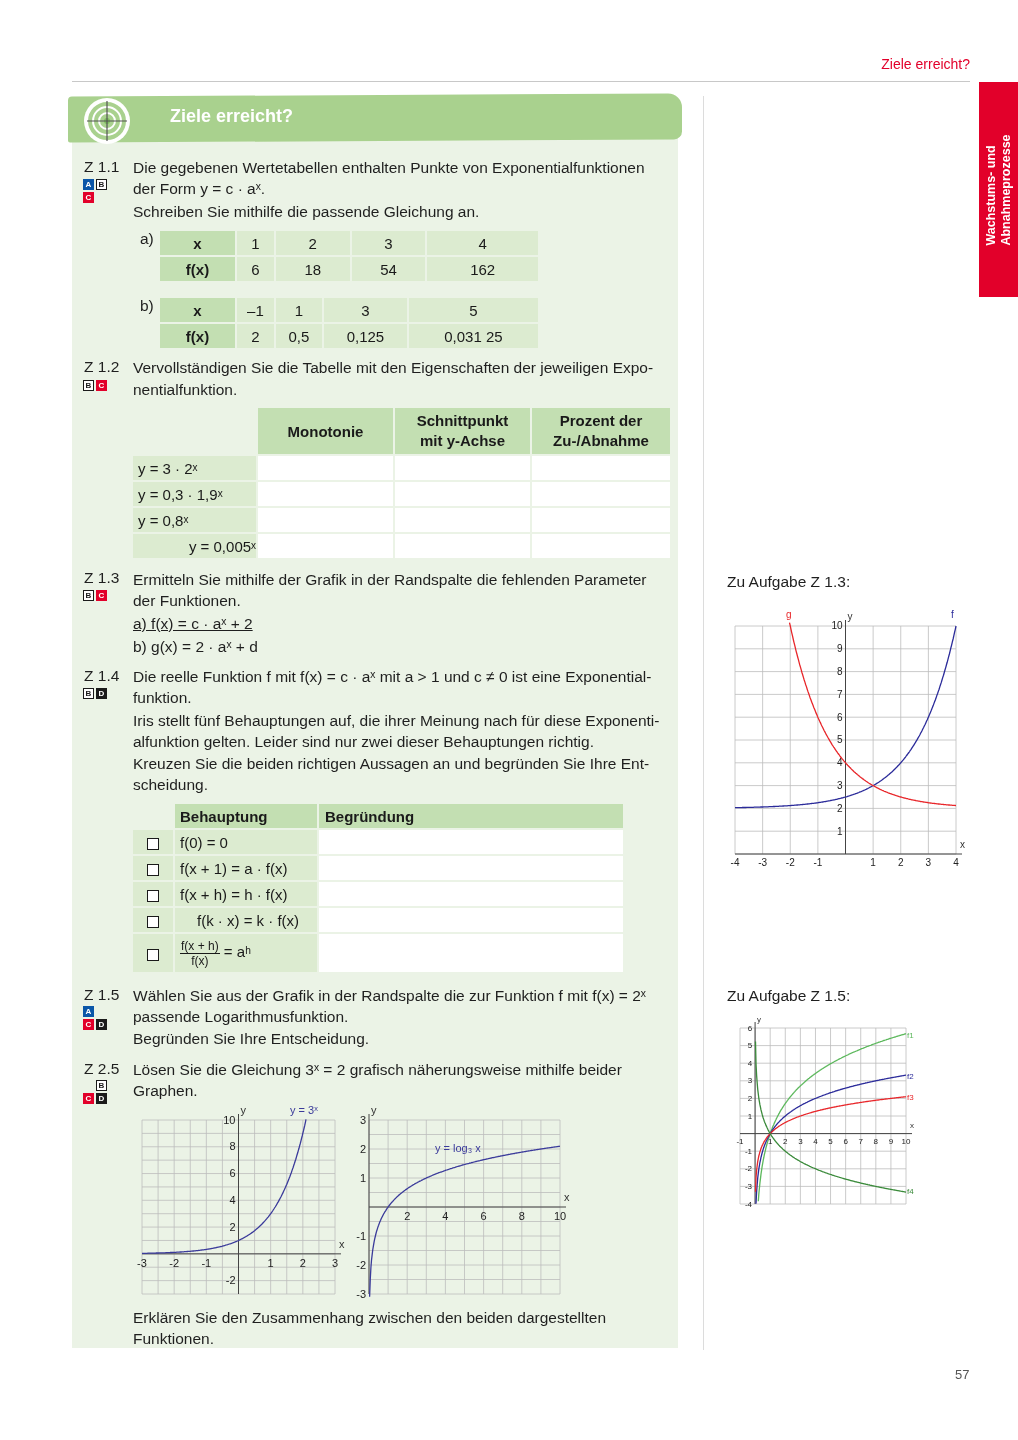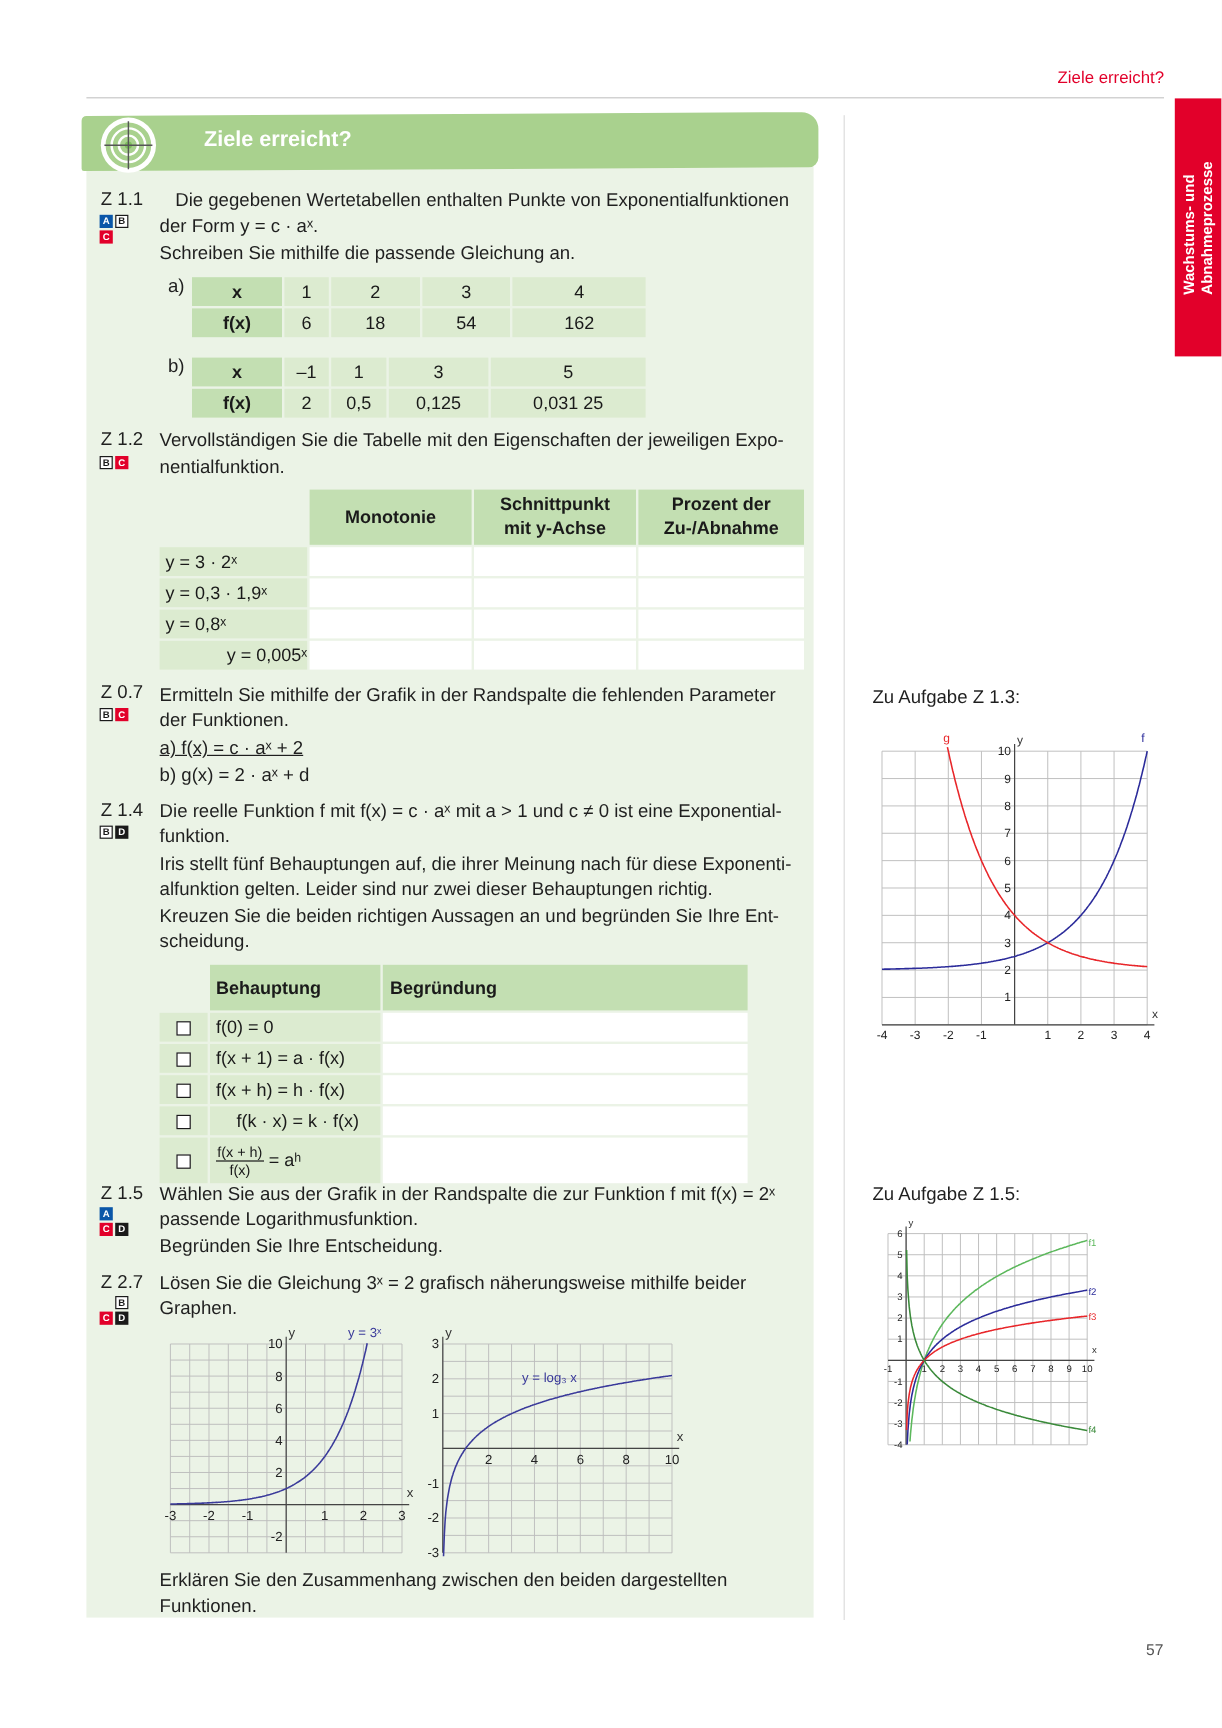--- a/index.html
+++ b/index.html
@@ -61,21 +61,21 @@
   <line x1="5" y1="25" x2="45" y2="25" stroke="#555" stroke-width="1.2"></line>
 </svg>
 <div class="banner-title">Ziele erreicht?</div>
 
 <div class="num" style="top:158px">Z 1.1</div>
 <div class="badges" style="left:83px; top:179px;">
   <span class="bd A">A</span>
     <span class="bd B">B</span>
   <span class="bd C">C</span>
 </div>
-<div class="txt" style="left:133px; top:157px;margin-left:13px;">Die gegebenen Wertetabellen enthalten Punkte von Exponentialfunktionen</div>
+<div class="txt" style="left:133px; top:157px;">Die gegebenen Wertetabellen enthalten Punkte von Exponentialfunktionen</div>
 <div class="txt" style="left:133px; top:178px;">der Form y = c · aˣ.</div>
 <div class="txt" style="left:133px; top:201px;">Schreiben Sie mithilfe die passende Gleichung an.</div>
 
 <div class="txt" style="left:140px; top:228px;">a)</div>
 <table style="left:158px; top:229px; width:382px;">
   <tbody>
       <tr style="height:24px">
     <td class="tdark bold" style="width:75px">x</td>
     <td class="tlight">1</td>
     <td class="tlight">2</td>
@@ -154,21 +154,21 @@
   </tr>
   <tr style="height:24px">
     <td class="tlight" style="text-align:right; padding-left:5px">y = 0,005ˣ</td>
     <td class="twhite"></td>
         <td class="twhite"></td>
         <td class="twhite"></td>
   </tr>
 </tbody>
   </table>
 
-<div class="num" style="top:569px">Z 0.7</div>
+<div class="num" style="top:569px">Z 1.3</div>
 <div class="badges" style="left:83px; top:590px;">
   <span class="bd B">B</span>
     <span class="bd C">C</span>
 </div>
 <div class="txt" style="left:133px; top:569px;">Ermitteln Sie mithilfe der Grafik in der Randspalte die fehlenden Parameter</div>
 <div class="txt" style="left:133px; top:590px;">der Funktionen.</div>
 <div class="txt" style="left:133px; top:613px;text-decoration:underline;">a)  f(x) = c · aˣ + 2</div>
 <div class="txt" style="left:133px; top:636px;">b)  g(x) = 2 · aˣ + d</div>
 
 <div class="num" style="top:667px">Z 1.4</div>
@@ -178,21 +178,21 @@
 </div>
 <div class="txt" style="left:133px; top:666px;">Die reelle Funktion f mit f(x) = c · aˣ mit a &gt; 1 und c ≠ 0 ist eine Exponential-</div>
 <div class="txt" style="left:133px; top:687px;">funktion.</div>
 <div class="txt" style="left:133px; top:710px;">Iris stellt fünf Behauptungen auf, die ihrer Meinung nach für diese Exponenti-</div>
 <div class="txt" style="left:133px; top:731px;">alfunktion gelten. Leider sind nur zwei dieser Behauptungen richtig.</div>
 <div class="txt" style="left:133px; top:753px;">Kreuzen Sie die beiden richtigen Aussagen an und begründen Sie Ihre Ent-</div>
 <div class="txt" style="left:133px; top:774px;">scheidung.</div>
 
 <table style="left:131px; top:802px; width:494px;">
   <tbody>
-      <tr style="height:38px">
+      <tr style="height:24px">
     <td style="width:40px"></td>
     <td class="tdark bold" style="width:142px; text-align:left; padding-left:5px">Behauptung</td>
     <td class="tdark bold" style="text-align:left; padding-left:6px">Begründung</td>
   </tr>
   <tr style="height:24px">
     <td class="tlight"><span class="chk"></span></td>
     <td class="tlight" style="text-align:left; padding-left:5px">f(0) = 0</td>
     <td class="twhite"></td>
   </tr>
   <tr style="height:24px">
@@ -228,21 +228,21 @@
 <div class="badges" style="left:83px; top:1006px; width:26px;">
   <span class="bd A">A</span>
     <span class="bd empty"></span>
   <span class="bd C">C</span>
     <span class="bd D">D</span>
 </div>
 <div class="txt" style="left:133px; top:985px;">Wählen Sie aus der Grafik in der Randspalte die zur Funktion f mit f(x) = 2ˣ</div>
 <div class="txt" style="left:133px; top:1006px;">passende Logarithmusfunktion.</div>
 <div class="txt" style="left:133px; top:1028px;">Begründen Sie Ihre Entscheidung.</div>
 
-<div class="num" style="top:1060px">Z 2.7</div>
+<div class="num" style="top:1060px">Z 2.5</div>
 <div class="badges" style="left:83px; top:1080px; width:26px;">
   <span class="bd empty"></span>
     <span class="bd B">B</span>
   <span class="bd C">C</span>
     <span class="bd D">D</span>
 </div>
 <div class="txt" style="left:133px; top:1059px;">Lösen Sie die Gleichung 3ˣ = 2 grafisch näherungsweise mithilfe beider</div>
 <div class="txt" style="left:133px; top:1080px;">Graphen.</div>
 
 <svg id="chart-z16-exp" class="abs" style="left:130px; top:1100px;" width="230" height="200">

